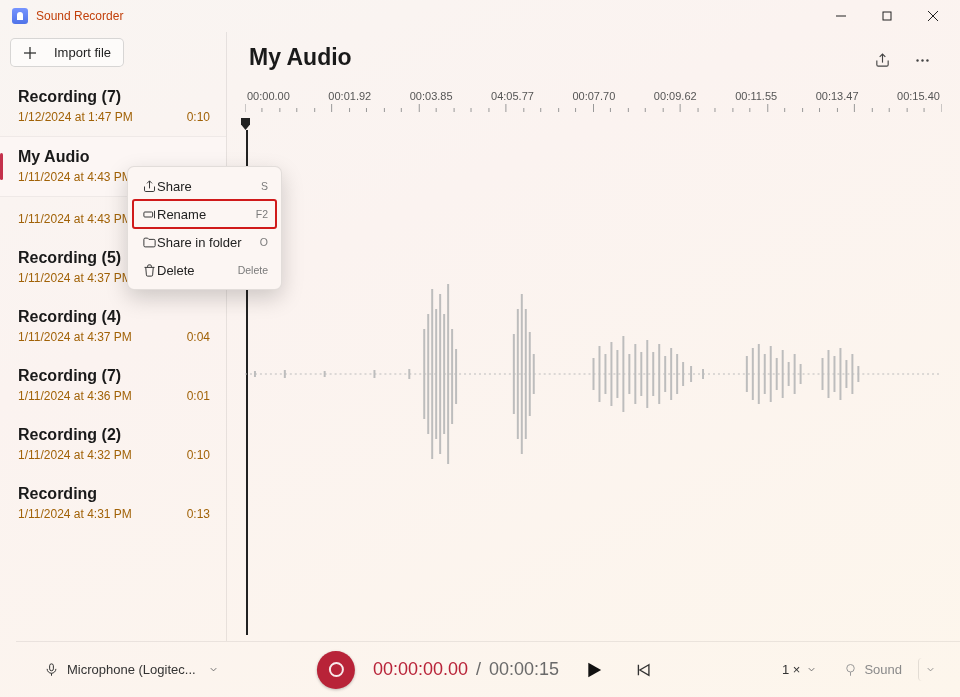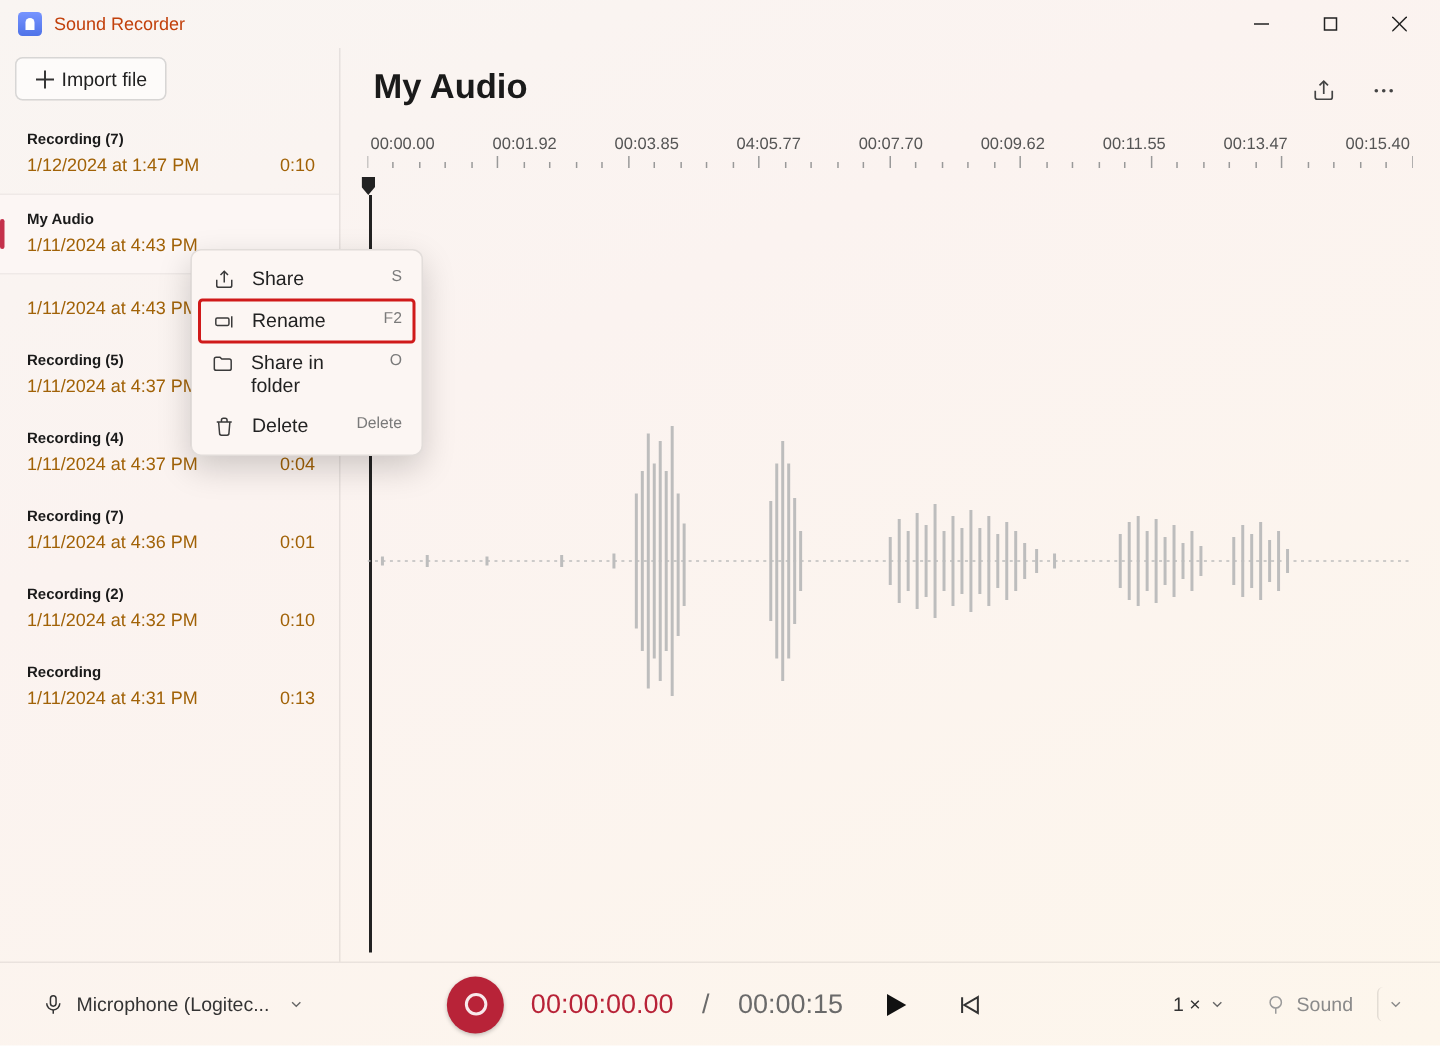--- a/index.html
+++ b/index.html
@@ -30,30 +30,30 @@
   
   .content { display: flex; height: calc(697px - 32px - 56px); }
   .sidebar {
     width: 227px; flex: 0 0 227px;
     border-right: 1px solid rgba(0,0,0,.08);
     display: flex; flex-direction: column;
     padding-top: 6px;
   }
   .import-wrap { padding: 0 10px 10px 10px; }
   .import-btn {
-    display: inline-flex; align-items: center; gap: 4px;
+    display: inline-flex; align-items: center; gap: 17px;
     padding: 6px 12px; border: 1px solid rgba(0,0,0,.15);
     border-radius: 5px; background: rgba(255,255,255,.6);
     font-size: 13px; color: #222;
   }
 
   .rec-list { overflow: hidden; }
   .rec-item { padding: 11px 16px 12px 18px; position: relative; }
   .rec-item + .rec-item { border-top: 0; }
-  .rec-title { font-size: 10px; font-weight: 600; color: #1a1a1a; }
+  .rec-title { font-size: 16px; font-weight: 600; color: #1a1a1a; }
   .rec-sub { display: flex; justify-content: space-between; margin-top: 4px; }
   .rec-date, .rec-dur { font-size: 12px; color: #a16207; }
   .rec-item.selected {
     background: #fcf6f4;
     border-top: 1px solid rgba(0,0,0,.05);
     border-bottom: 1px solid rgba(0,0,0,.05);
   }
   .rec-item.selected::before {
     content: ""; position: absolute; left: 0; top: 16px; bottom: 16px; width: 3px;
     background: #c4314b; border-radius: 2px;
@@ -86,21 +86,21 @@
   .wave-dots { stroke: #bdbdbd; stroke-dasharray: 2 3; stroke-width: 1; }
 
   
   .ctxmenu {
     position: absolute; left: 127px; top: 166px; width: 155px;
     background: #fcf6f3; border: 1px solid rgba(0,0,0,.10);
     border-radius: 7px; box-shadow: 0 8px 22px rgba(0,0,0,.18);
     padding: 5px; z-index: 50;
   }
   .ctx-item {
-    display: flex; gap: 11px;
+    display: flex; align-items: center; 
     padding: 6px 8px; border-radius: 4px; font-size: 13px; color: #222;
     position: relative;
   }
   .ctx-item .shortcut { margin-left: auto; font-size: 10.5px; color: #7a7a7a; }
   .ctx-item.highlight { outline: 2.5px solid #d01a1a; outline-offset: -1px; border-radius: 2px; }
   .ctx-ico { width: 16px; height: 16px; color: #3a3a3a; display:flex; align-items:center; justify-content:center; }
 
   
   .bottombar {
     height: 56px; display: flex; align-items: center; padding: 0 18px;
@@ -115,21 +115,21 @@
   .center-controls {
     position: absolute; left: 50%; transform: translateX(-50%);
     display: flex; align-items: center; gap: 18px;
   }
   .rec-btn {
     width: 38px; height: 38px; border-radius: 50%;
     background: #b82338; display: flex; align-items: center; justify-content: center;
     box-shadow: 0 1px 3px rgba(0,0,0,.25);
   }
   .rec-btn::after { content:""; width: 11px; height: 11px; border-radius: 50%; border: 2px solid rgba(255,255,255,.9); }
-  .timecode { font-size: 18px; display: flex; gap: 19px; align-items: baseline; }
+  .timecode { font-size: 18px; display: flex; gap: 8px; align-items: baseline; }
   .tc-cur { color: #b82338; }
   .tc-sep, .tc-total { color: #6a6a6a; }
   .play-btn svg { width: 22px; height: 22px; }
   .prev-btn svg { width: 18px; height: 18px; color:#444; }
   .right-controls { margin-left: auto; display: flex; align-items: center; gap: 6px; }
   .speed-btn, .mark-btn, .mark-split {
     display: flex; align-items: center; gap: 6px; padding: 6px 10px;
     border-radius: 4px; font-size: 13px; color: #8a8a8a;
   }
   .mark-split { padding: 6px 6px; border-left: 1px solid rgba(0,0,0,.1); }
@@ -427,21 +427,21 @@
           <path d="M4 7h16"></path>
           <path d="M9 7V5a2 2 0 0 1 2-2h2a2 2 0 0 1 2 2v2"></path>
           <path d="M6 7l1 12a2 2 0 0 0 2 2h6a2 2 0 0 0 2-2l1-12"></path>
         </svg>
       </span>
     <span>Delete</span>
     <span class="shortcut">Delete</span>
   </div>
 </div>
 
-<div class="bottombar" style="position:relative;">
+<div class="bottombar" style="position:relative;margin-left:16px;">
   <div class="mic-select">
     <svg width="15" height="15" viewBox="0 0 24 24" fill="none" stroke="#333" stroke-width="1.6">
         <rect x="9" y="3" width="6" height="11" rx="3"></rect>
         <path d="M5 11a7 7 0 0 0 14 0"></path>
         <line x1="12" y1="18" x2="12" y2="22"></line>
       </svg>
     <span>Microphone (Logitec...</span>
     <svg class="chev" width="11" height="11" viewBox="0 0 24 24" fill="none" stroke="#666" stroke-width="2">
         <polyline points="6 9 12 15 18 9"></polyline>
       </svg>

